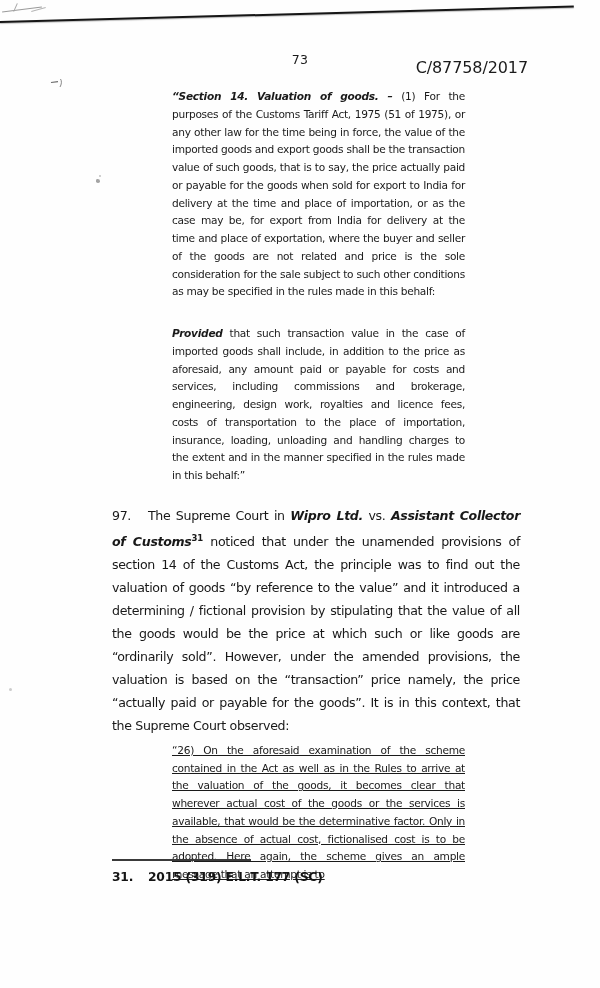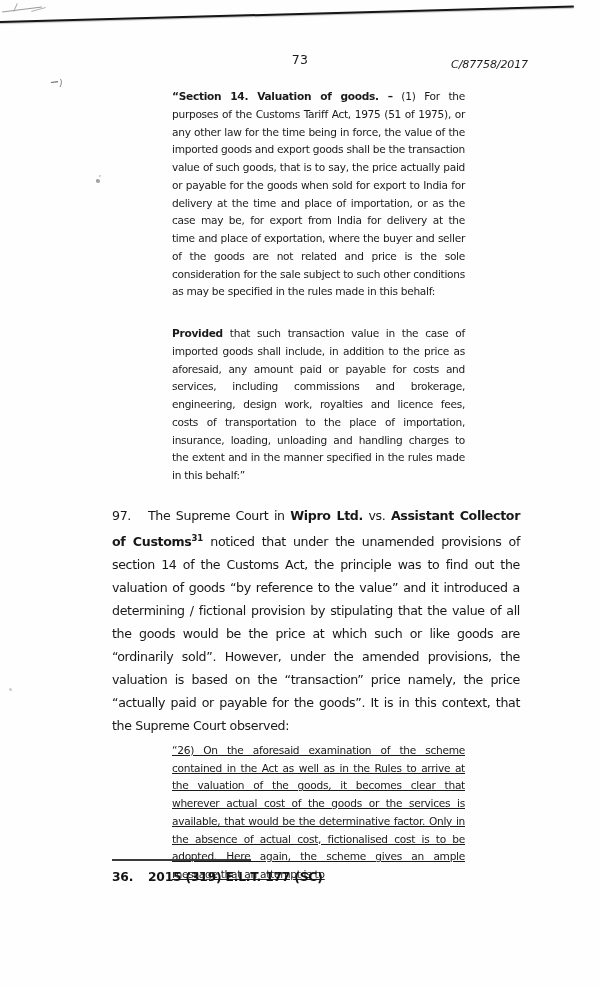--- a/index.html
+++ b/index.html
@@ -50,43 +50,42 @@
   .page-number {
     position: absolute;
     left: 0; right: 0; top: 52px;
     text-align: center;
     font-size: 12.5px;
     letter-spacing: 0.2px;
   }
   .case-number {
     position: absolute;
     top: 58px; right: 72px;
-    font-size: 11px;
+    font-size: 16px;
     letter-spacing: -0.1px;
-    font-style: italic;
   }
 
   
   .content {
     position: absolute;
     left: 112px; top: 88px;
     width: 408px;
   }
   .bq {
     width: 293px;
     margin-left: 60px;
     font-size: 10.6px;
     line-height: 17.75px;
     letter-spacing: -0.28px;
     text-align: justify;
     color: #1a1a1a;
   }
   .bq.proviso { margin-top: 24px; }
   .bq.observation { margin-top: 5px; text-decoration: underline; }
-  .b { font-weight: bold; }
+  .b { font-weight: bold; font-style: italic; }
   .para {
     margin-top: 19px;
     width: 408px;
     font-size: 12.6px;
     line-height: 23px;
     letter-spacing: -0.35px;
     text-align: justify;
     color: #181818;
   }
   .pnum { padding-right: 17px; }
@@ -143,16 +142,16 @@
     <div class="bq proviso"><span class="b">Provided</span><span> that such transaction value in the case of imported goods shall include, in addition to the price as aforesaid, any amount paid or payable for costs and services, including commissions and brokerage, engineering, design work, royalties and licence fees, costs of transportation to the place of importation, insurance, loading, unloading and handling charges to the extent and in the manner specified in the rules made in this behalf:”</span></div>
 
     <div class="para"><span class="pnum">97.</span><span>The Supreme Court in </span><span class="b">Wipro Ltd.</span><span> vs. </span><span class="b">Assistant Collector of Customs</span><span class="fn-ref">31</span><span> noticed that under the unamended provisions of section 14 of the Customs Act, the principle was to find out the valuation of goods “by reference to the value” and it introduced a determining / fictional provision by stipulating that the value of all the goods would be the price at which such or like goods are “ordinarily sold”. However, under the amended provisions, the valuation is based on the “transaction” price namely, the price “actually paid or payable for the goods”. It is in this context, that the Supreme Court observed:</span></div>
 
     <div class="bq observation"><span>“26) On the aforesaid examination of the scheme contained in the Act as well as in the Rules to arrive at the valuation of the goods, it becomes clear that wherever actual cost of the goods or the services is available, that would be the determinative factor. Only in the absence of actual cost, fictionalised cost is to be adopted. Here again, the scheme gives an ample message that an attempt is to</span></div>
 
   </div>
 
   <div class="footnote">
     <div class="fn-rule"></div>
-    <span class="fn-num">36.</span><span>2015 (319) E.L.T. 177 (SC)</span>
+    <span class="fn-num">31.</span><span>2015 (319) E.L.T. 177 (SC)</span>
   </div>
 
 </div>
 
 </body></html>

